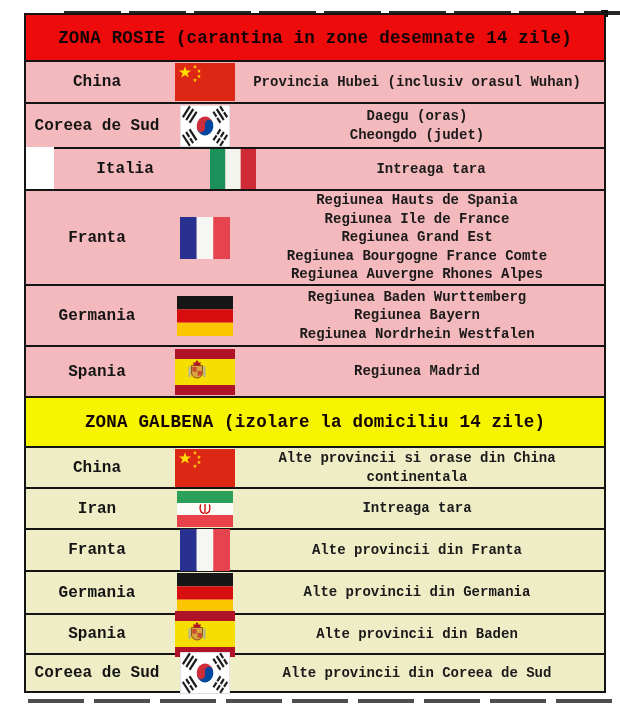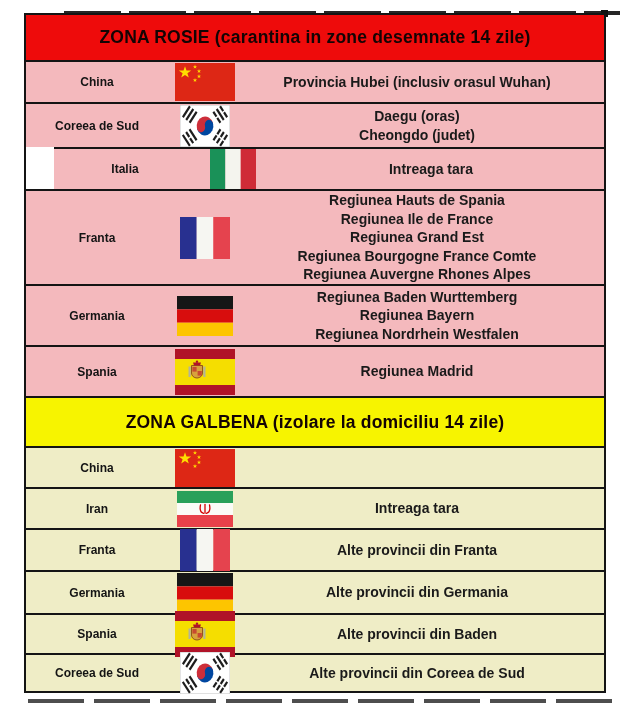--- a/index.html
+++ b/index.html
@@ -1,36 +1,36 @@
 <!DOCTYPE html>
 <html><head>
 <meta charset="utf-8">
 <style>
   html,body{margin:0;padding:0;background:#ffffff;}
   *{box-sizing:border-box;}
   .canvas{
     position:relative;width:620px;height:707px;background:#ffffff;overflow:hidden;
-    font-family:Liberation Sans, sans-serif;font-weight:bold;color:#141414;
+    font-family:Liberation Mono, monospace;font-weight:bold;color:#141414;
   }
   .table{
     position:absolute;left:24px;top:13px;width:582px;
     border:2.5px solid #141414;background:#fff;
   }
   .zone-header{
     display:flex;align-items:center;justify-content:center;
     font-size:17.5px;letter-spacing:0.2px;color:#140404;
     border-top:2.5px solid #141414;text-align:center;
   }
   .table > section:first-of-type .zone-header{border-top:none;}
   .row{
     display:flex;align-items:stretch;border-top:2.5px solid #141414;
   }
   .country{
     width:138px;display:flex;align-items:center;justify-content:center;
-    font-size:12px;color:#141414;text-align:center;padding-left:4px;
+    font-size:16px;color:#141414;text-align:center;padding-left:4px;
   }
   .flagcell{
     width:82px;display:flex;align-items:center;justify-content:center;
     position:relative;z-index:2;
   }
   .flagcell svg{display:block;}
   .regions{
     flex:1;display:flex;flex-direction:column;justify-content:center;
     text-align:center;font-size:14px;line-height:18.6px;color:#1a1a1a;
     padding-right:16px;
@@ -198,20 +198,23 @@
           <div class="flagcell">
             <svg width="60" height="38" viewBox="0 0 60 40" preserveAspectRatio="none">
               <rect width="60" height="40" fill="#dd2715"></rect>
               <polygon points="10.0,3.5 11.5,8.0 16.2,8.0 12.4,10.8 13.8,15.3 10.0,12.5 6.2,15.3 7.6,10.8 3.8,8.0 8.5,8.0 " fill="#ffde00"></polygon>
               <polygon points="20.0,1.7 20.5,3.3 22.2,3.3 20.8,4.3 21.4,5.9 20.0,4.9 18.6,5.9 19.2,4.3 17.8,3.3 19.5,3.3 " fill="#ffde00"></polygon>
               <polygon points="24.0,6.2 24.5,7.8 26.2,7.8 24.8,8.8 25.4,10.4 24.0,9.4 22.6,10.4 23.2,8.8 21.8,7.8 23.5,7.8 " fill="#ffde00"></polygon>
               <polygon points="24.0,11.7 24.5,13.3 26.2,13.3 24.8,14.3 25.4,15.9 24.0,14.9 22.6,15.9 23.2,14.3 21.8,13.3 23.5,13.3 " fill="#ffde00"></polygon>
               <polygon points="20.0,15.7 20.5,17.3 22.2,17.3 20.8,18.3 21.4,19.9 20.0,18.9 18.6,19.9 19.2,18.3 17.8,17.3 19.5,17.3 " fill="#ffde00"></polygon>
             </svg>
           </div>
+          <div class="regions">
+            <div class="region">Alte provincii si orase din China continentala</div>
+          </div>
         </div>
         <div class="row" style="height: 41px; background: rgb(239, 237, 198);">
           <div class="country">Iran</div>
           <div class="flagcell">
             <svg width="56" height="36" viewBox="0 0 56 36" preserveAspectRatio="none">
               <rect width="56" height="12" fill="#2aa05a"></rect>
               <rect y="12" width="56" height="12" fill="#fbfbf7"></rect>
               <rect y="24" width="56" height="12" fill="#e8414a"></rect>
               <g stroke="#d40000" fill="none" stroke-width="1.3" stroke-linecap="round">
                 <path d="M28,13.5 v8.5"></path>

